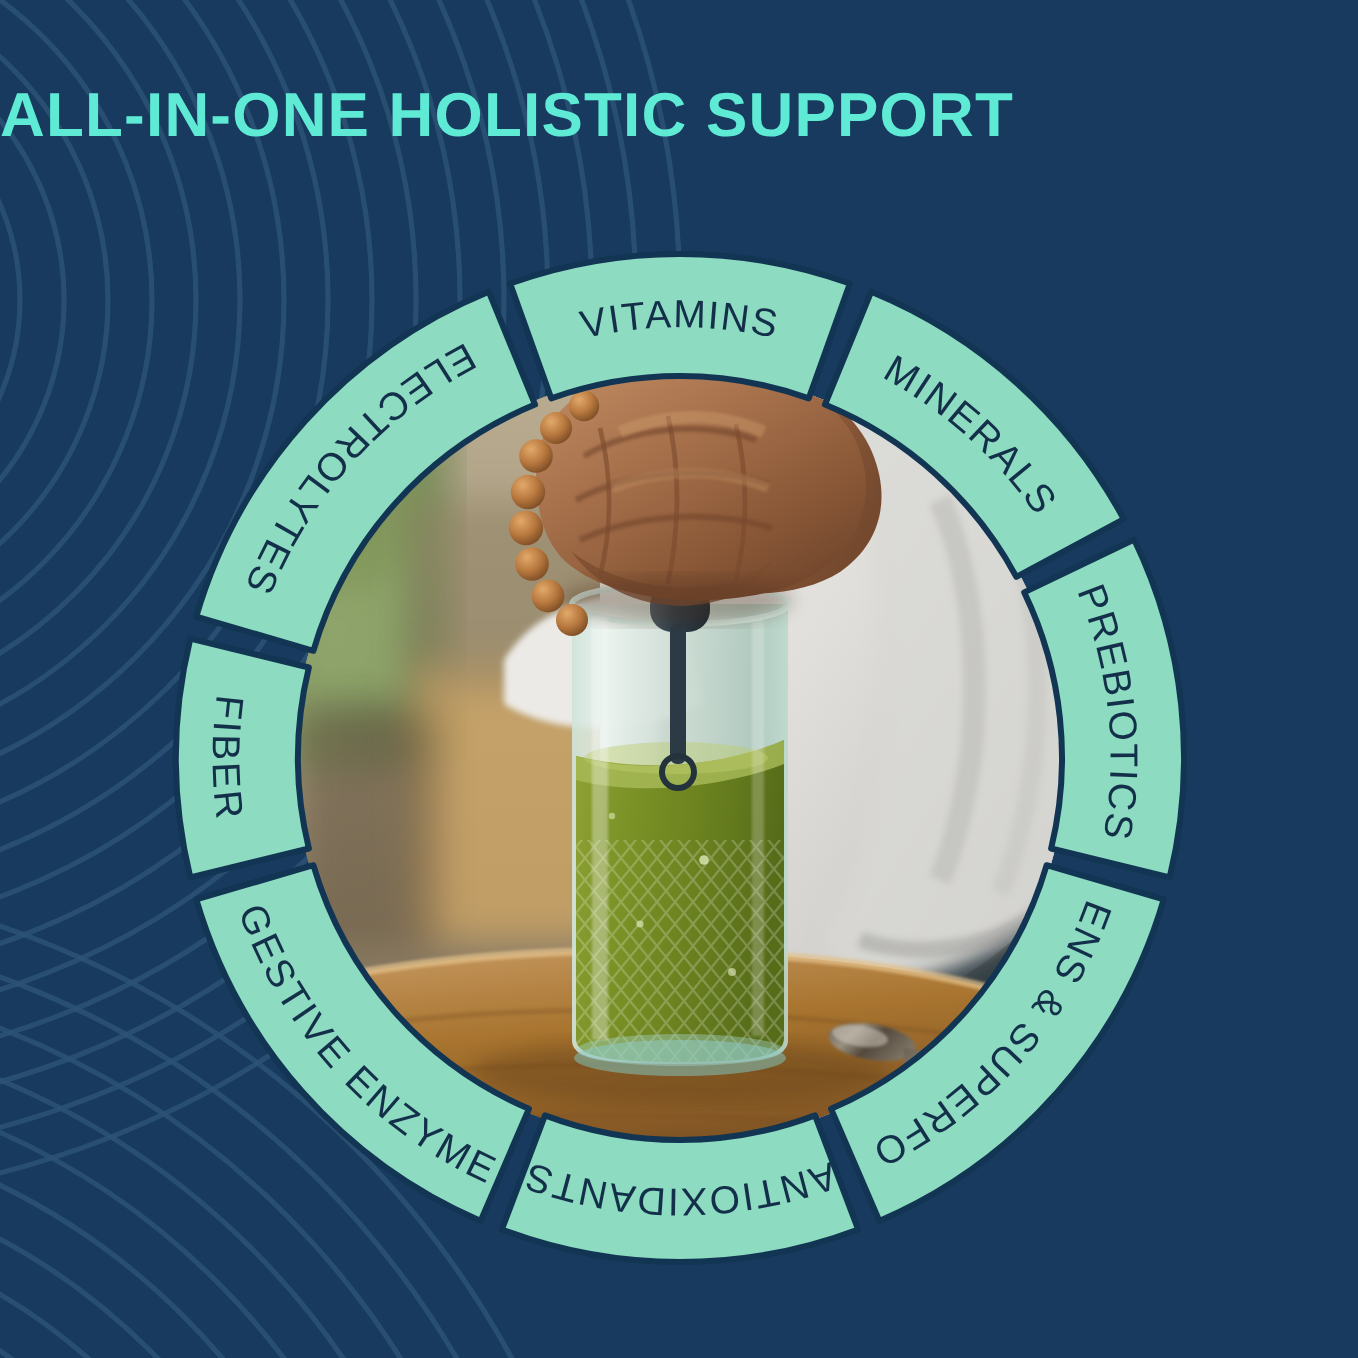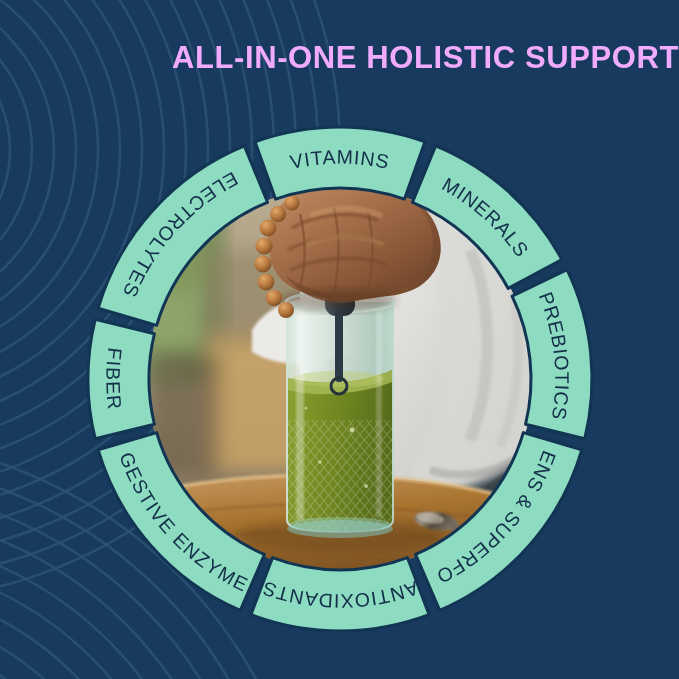--- a/index.html
+++ b/index.html
@@ -8,22 +8,22 @@
     width:679px;height:679px;
     background:#173a5e;
     font-family:"Liberation Sans","DejaVu Sans",sans-serif;
     overflow:hidden;
     position:relative;
   }
   #stage{position:absolute;left:0;top:0;width:679px;height:679px;}
   #bg-arcs{position:absolute;left:0;top:0;width:679px;height:679px;}
   #title{
     position:absolute;left:0;top:40px;width:679px;
-    text-align:right;
-    color:#f0abfc;
+    text-align:left;
+    color:#5eead4;
     font-size:31px;
     font-weight:bold;
     letter-spacing:0.6px;
     z-index:5;
     white-space:nowrap;
   }
   #wheel{position:absolute;left:0;top:0;width:679px;height:679px;z-index:3;}
   .seg-label{
     font-size:19.5px;
     font-weight:400;

